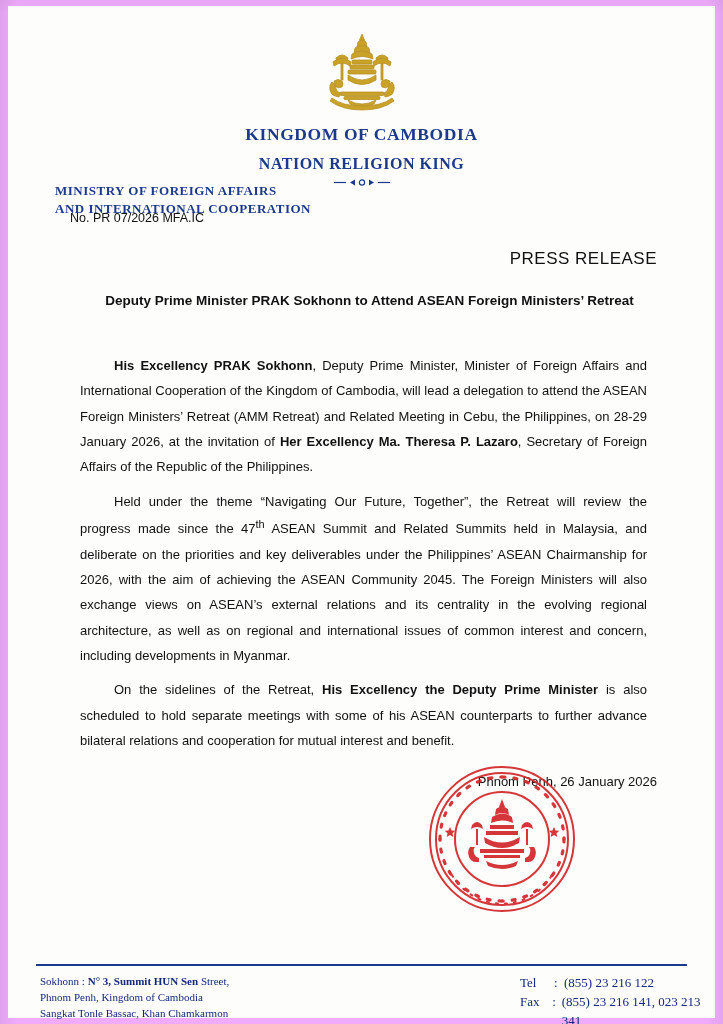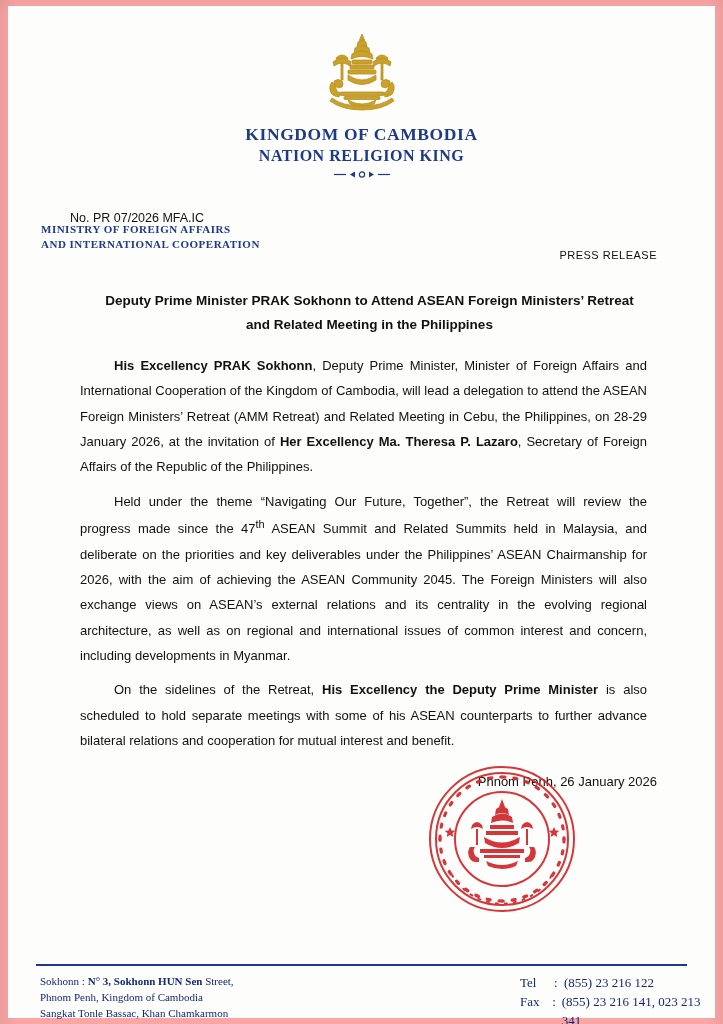--- a/index.html
+++ b/index.html
@@ -7,21 +7,21 @@
     padding: 0;
     background: #8c8c8c;
   }
   body {
     font-family: "Liberation Sans", sans-serif;
   }
   .page {
     position: relative;
     width: 723px;
     height: 1024px;
-    background: #fca5a5;
+    background: #f0abfc;
     overflow: hidden;
   }
   
   .page::before {
     content: "";
     position: absolute;
     inset: 0;
     pointer-events: none;
     background:
       linear-gradient(to right, rgba(0,0,0,0.06) 0px, rgba(0,0,0,0.0) 18px),
@@ -62,58 +62,57 @@
     font-family: "Liberation Serif", serif;
     font-weight: bold;
     font-size: 17.5px;
     letter-spacing: 0.6px;
   }
   .kingdom .l2 {
     font-family: "Liberation Serif", serif;
     font-weight: bold;
     font-size: 16px;
     letter-spacing: 0.5px;
-    margin-top: 2px;
+    margin-top: 10px;
   }
   .divider {
     margin: 5px auto 0;
     width: 60px;
     height: 9px;
     position: relative;
   }
   .divider svg { display: block; }
 
   
   .ministry {
     position: absolute;
-    left: 33px;
+    left: 47px;
     top: 176px;
     color: #1d3a8a;
     font-family: "Liberation Serif", serif;
     font-weight: bold;
-    font-size: 11px;
+    font-size: 13px;
     letter-spacing: 0.5px;
     line-height: 1.35;
-    margin-top: 40px;
   }
   .ref-no {
     position: absolute;
     left: 62px;
     top: 205px;
     font-size: 12.5px;
     color: #111;
     font-family: "Liberation Sans", sans-serif;
   }
 
   
   .press-release {
     position: absolute;
     right: 58px;
     top: 243px;
-    font-size: 11px;
+    font-size: 17px;
     letter-spacing: 0.5px;
     color: #111;
   }
 
   
   .doc-title {
     position: absolute;
     left: 76px;
     right: 60px;
     top: 283px;
@@ -255,21 +254,20 @@
       <div>MINISTRY OF FOREIGN AFFAIRS</div>
       <div>AND INTERNATIONAL COOPERATION</div>
     </div>
 
     <div class="ref-no">No. PR 07/2026 MFA.IC</div>
 
     <div class="press-release">PRESS RELEASE</div>
 
     <div class="doc-title">
       <div>Deputy Prime Minister PRAK Sokhonn to Attend ASEAN Foreign Ministers’ Retreat</div>
-      <div>and Related Meeting in the Philippines</div>
     </div>
 
     <div class="body-text">
       <p>
         <b>His Excellency PRAK Sokhonn</b><span>, Deputy Prime Minister, Minister of Foreign Affairs and International Cooperation of the Kingdom of Cambodia, will lead a delegation to attend the ASEAN Foreign Ministers’ Retreat (AMM Retreat) and Related Meeting in Cebu, the Philippines, on 28-29 January 2026, at the invitation of </span><b>Her Excellency Ma. Theresa P. Lazaro</b><span>, Secretary of Foreign Affairs of the Republic of the Philippines.</span>
       </p>
       <p>
         <span>Held under the theme “Navigating Our Future, Together”, the Retreat will review the progress made since the 47</span><sup>th</sup><span> ASEAN Summit and Related Summits held in Malaysia, and deliberate on the priorities and key deliverables under the Philippines’ ASEAN Chairmanship for 2026, with the aim of achieving the ASEAN Community 2045. The Foreign Ministers will also exchange views on ASEAN’s external relations and its centrality in the evolving regional architecture, as well as on regional and international issues of common interest and concern, including developments in Myanmar.</span>
       </p>
       <p>
@@ -321,21 +319,21 @@
         <path d="M24 64 l1.6 3.4 l3.7 .4 l-2.8 2.5 l.8 3.7 l-3.3 -1.9 l-3.3 1.9 l.8 -3.7 l-2.8 -2.5 l3.7 -.4 z"></path>
         <path d="M128 64 l1.6 3.4 l3.7 .4 l-2.8 2.5 l.8 3.7 l-3.3 -1.9 l-3.3 1.9 l.8 -3.7 l-2.8 -2.5 l3.7 -.4 z"></path>
       </g>
     </svg>
 
     <div class="footer-rule"></div>
 
     <div class="footer-left">
       <div>
         <span>Sokhonn :</span>
-        <b>N° 3, Sokhonn HUN Sen</b><span> Street,</span>
+        <b>N° 3, Summit HUN Sen</b><span> Street,</span>
       </div>
       <div>Phnom Penh, Kingdom of Cambodia</div>
       <div>Sangkat Tonle Bassac, Khan Chamkarmon</div>
     </div>
 
     <div class="footer-right">
       <div class="row">
         <span class="k">Tel</span>
         <span class="c">:</span>
         <span>(855) 23 216 122</span>

